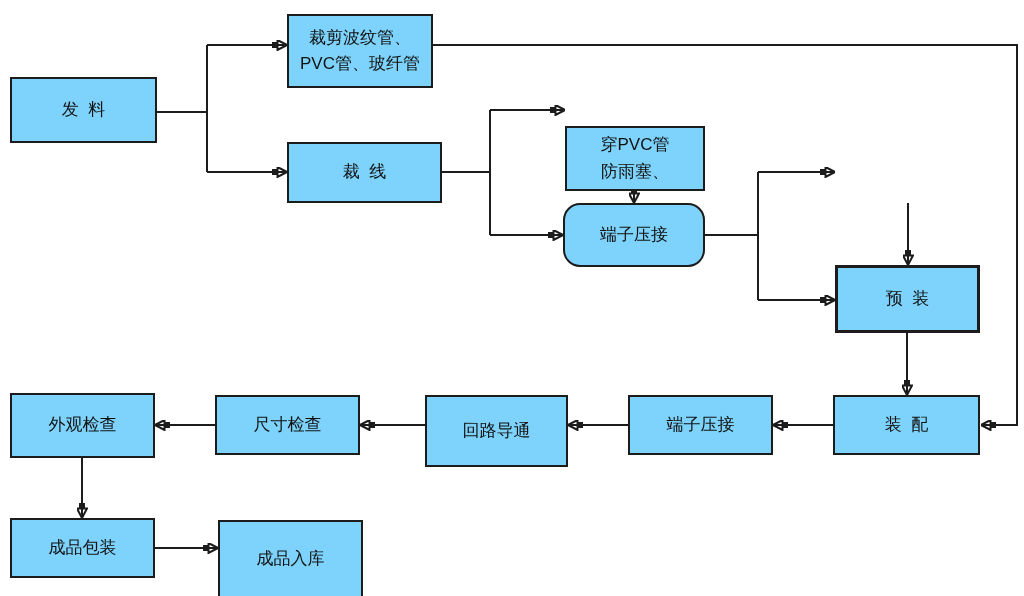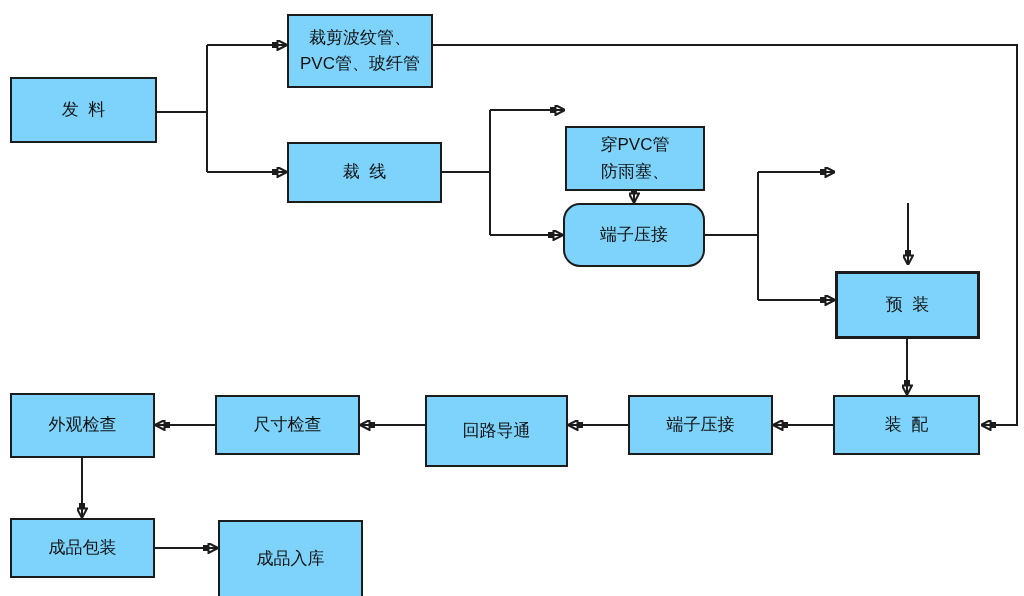--- a/index.html
+++ b/index.html
@@ -94,21 +94,21 @@
 PVC管、玻纤管</div>
 
   <div class="node" style="left:287px; top:142px; width:155px; height:61px;">裁  线</div>
 
   <div class="node" style="left:565px; top:78px;  width:140px; height:65px;margin-top:48px;">穿PVC管
 防雨塞、</div>
 
   <div class="node" style="left:563px; top:203px; width:142px; height:64px;border-radius:17px;">端子压接</div>
 
 
-  <div class="node thick" style="left:835px; top:271px; width:145px; height:68px;">预  装</div>
+  <div class="node thick" style="left:835px; top:265px; width:145px; height:68px;">预  装</div>
 
   <div class="node" style="left:833px; top:395px; width:147px; height:60px;">装  配</div>
 
   <div class="node" style="left:628px; top:395px; width:145px; height:60px;">端子压接</div>
 
   <div class="node" style="left:425px; top:395px; width:143px; height:72px;">回路导通</div>
 
   <div class="node" style="left:215px; top:395px; width:145px; height:60px;">尺寸检查</div>
 
   <div class="node" style="left:10px;  top:393px; width:145px; height:65px;">外观检查</div>

